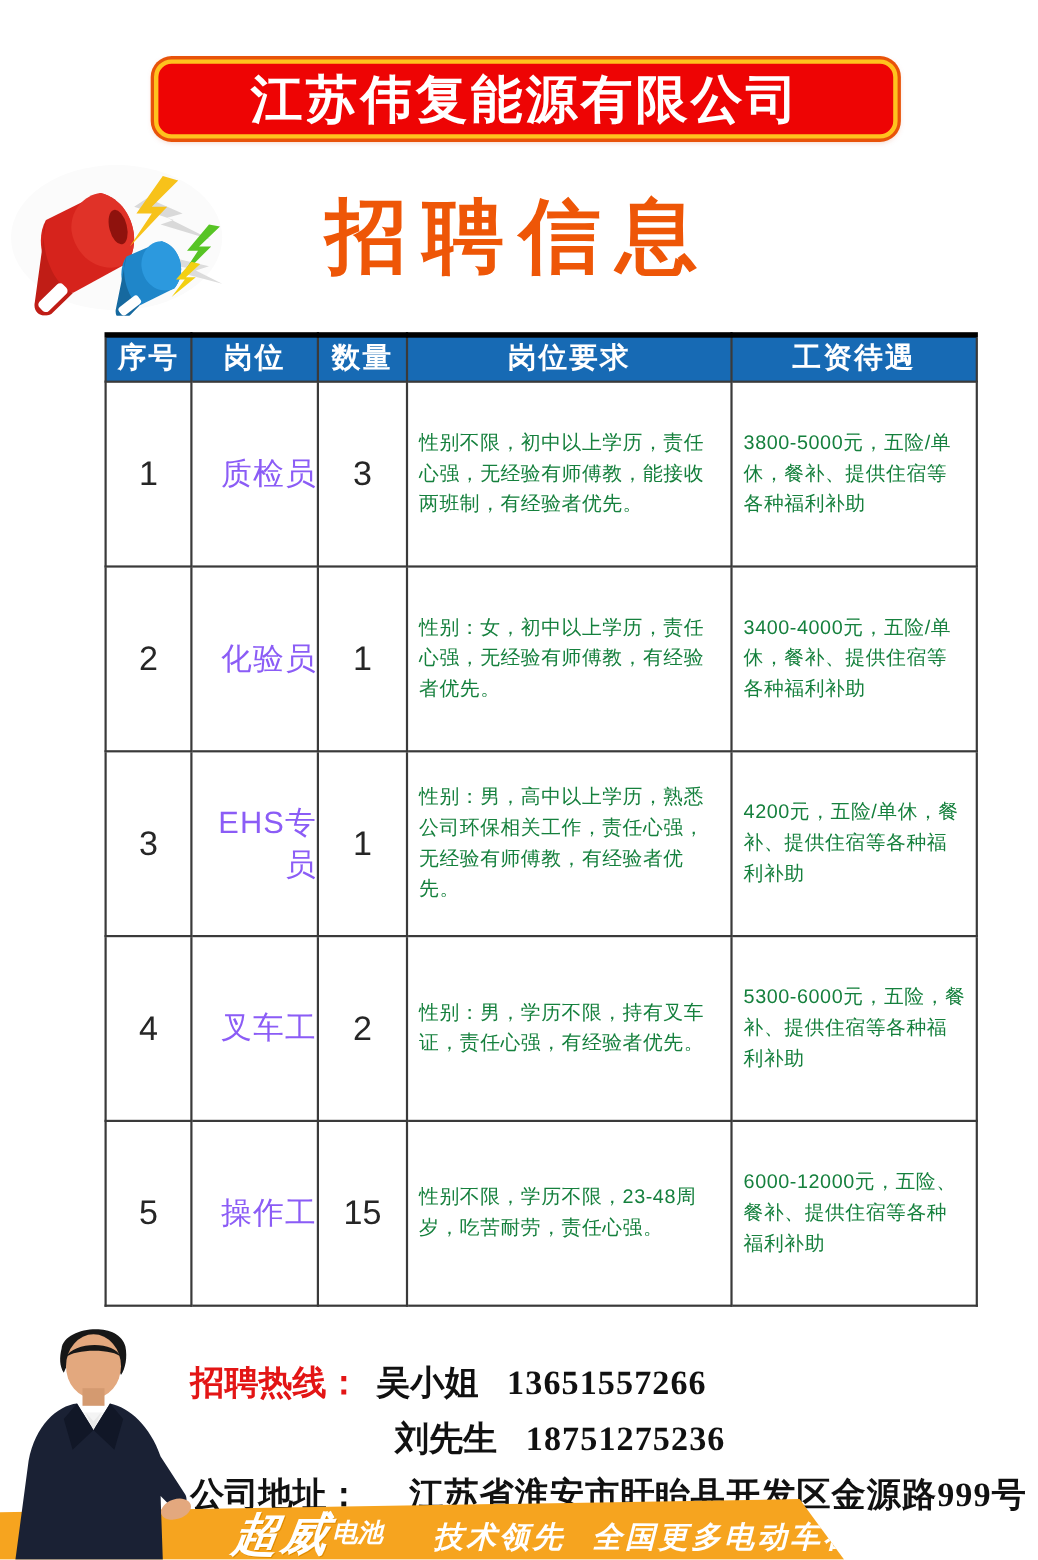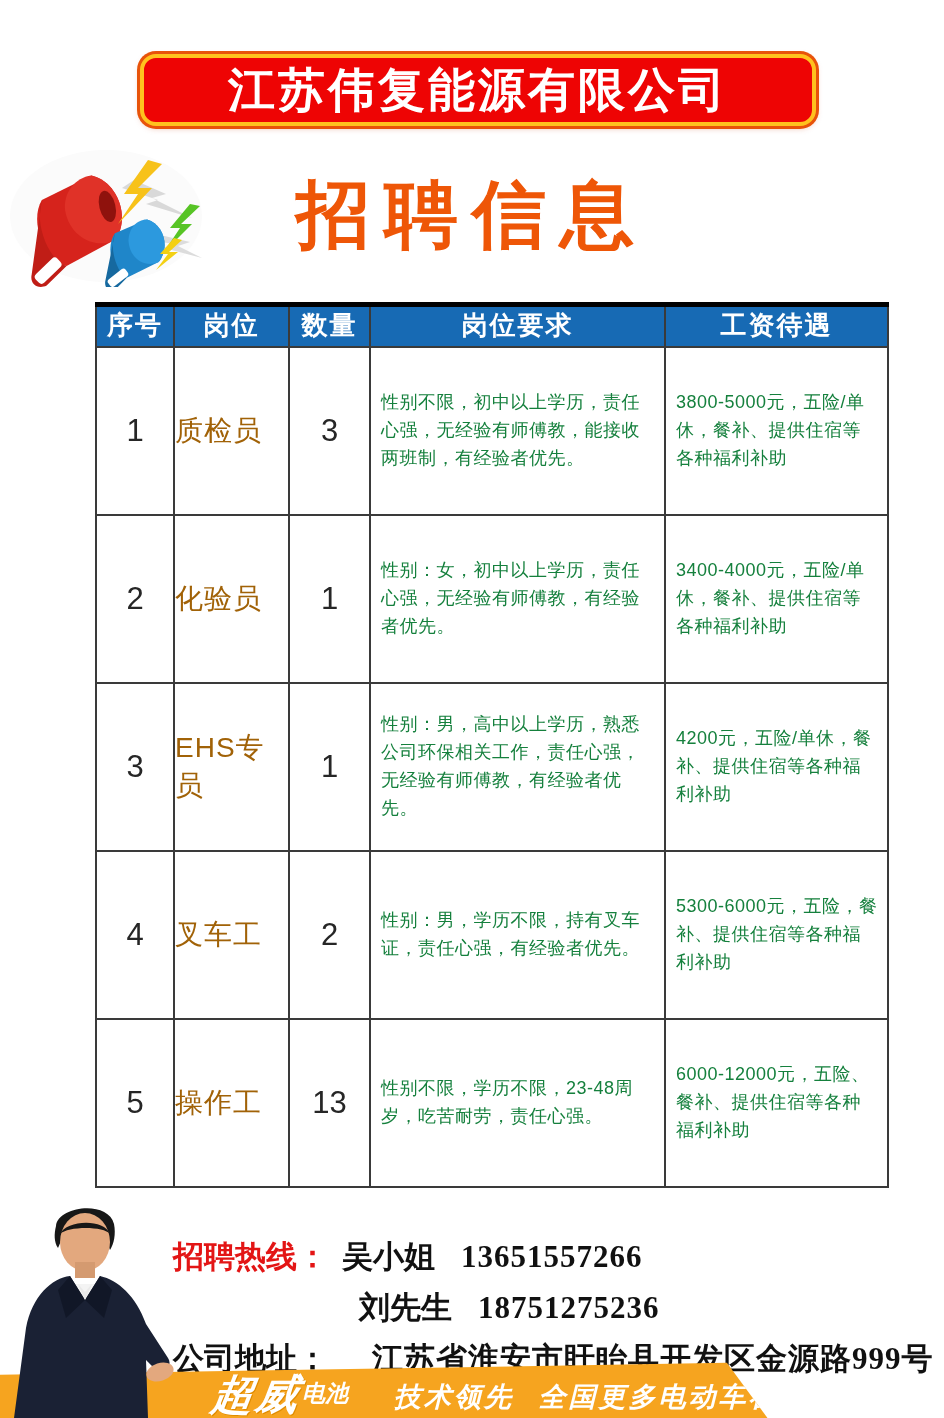--- a/index.html
+++ b/index.html
@@ -66,22 +66,22 @@
     font-weight: bold;
     letter-spacing: 2px;
     padding: 1px 0 3px 0;
   }
   table.jobs tbody tr { height: 168px; }
   td.cell-num {
     text-align: center; vertical-align: middle;
     font-size: 31px; color: #262626;
   }
   td.cell-pos {
-    text-align: left; vertical-align: middle;
-    font-size: 28px; color: #a16207; letter-spacing: 1px;
+    text-align: right; vertical-align: middle;
+    font-size: 28px; color: #8b5cf6; letter-spacing: 1px;
   }
   td.cell-text {
     vertical-align: middle;
     font-size: 18px; color: #15803d;
     line-height: 1.55;
     padding: 6px 8px 6px 10px;
     letter-spacing: .5px;
     border-radius: 11px;
   }
 
@@ -213,21 +213,21 @@
       <tr>
         <td class="cell-num">4</td>
         <td class="cell-pos">叉车工</td>
         <td class="cell-num">2</td>
         <td class="cell-text">性别：男，学历不限，持有叉车证，责任心强，有经验者优先。</td>
         <td class="cell-text">5300-6000元，五险，餐补、提供住宿等各种福利补助</td>
       </tr>
       <tr>
         <td class="cell-num">5</td>
         <td class="cell-pos">操作工</td>
-        <td class="cell-num">13</td>
+        <td class="cell-num">15</td>
         <td class="cell-text">性别不限，学历不限，23-48周岁，吃苦耐劳，责任心强。</td>
         <td class="cell-text">6000-12000元，五险、餐补、提供住宿等各种福利补助</td>
       </tr>
     </tbody>
   </table>
 
   <div class="contact">
     <div class="line">
       <span class="hotline-label">招聘热线：</span>
       <span class="cname">吴小姐</span>

